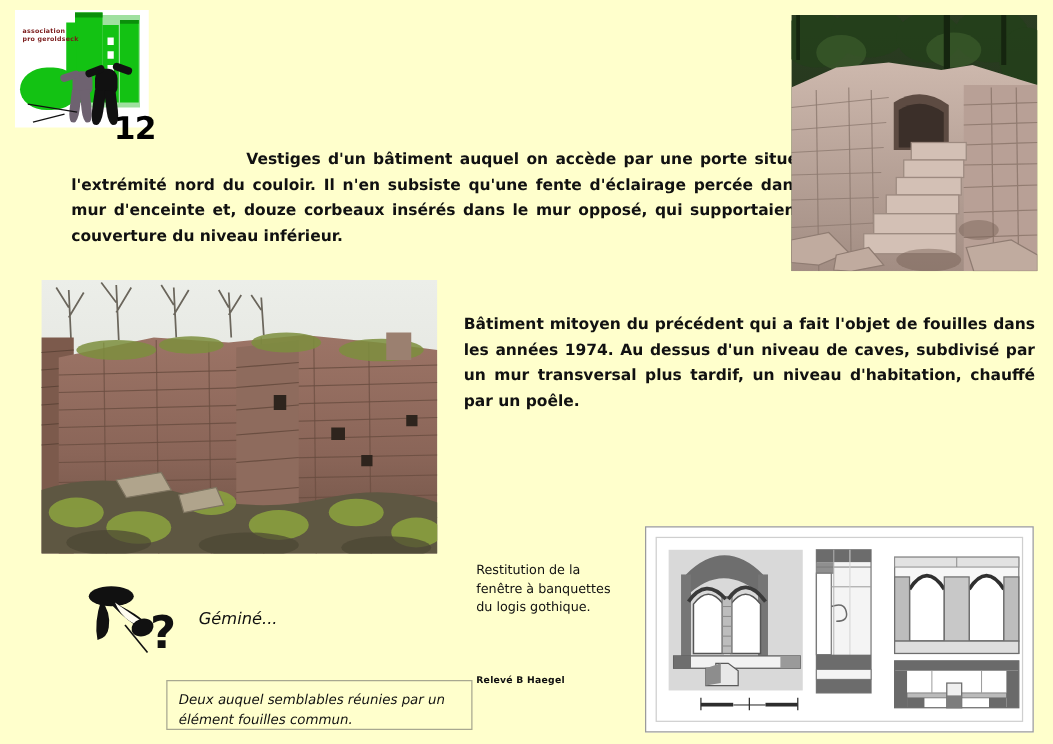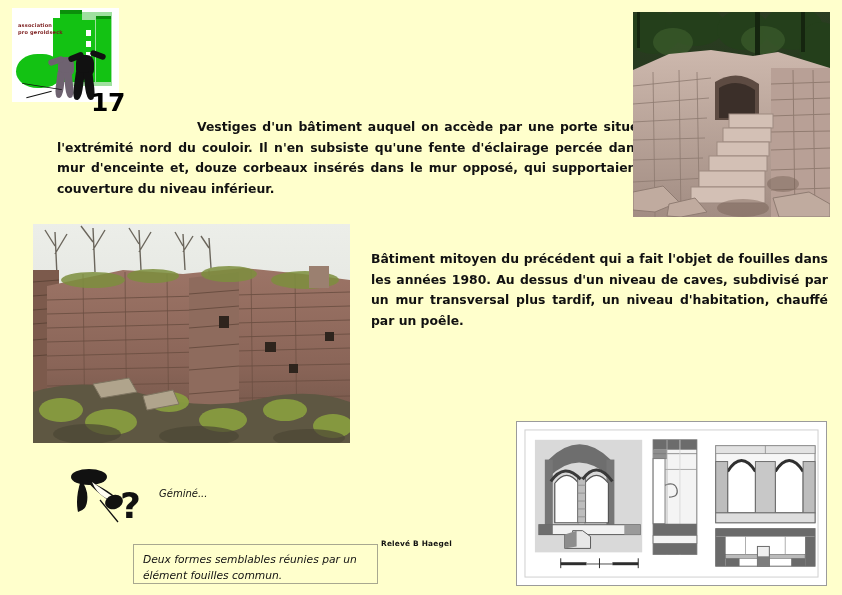--- a/index.html
+++ b/index.html
@@ -98,21 +98,21 @@
     font-family:"DejaVu Sans", sans-serif;
     font-size:7.4px;font-weight:bold;color:#111;letter-spacing:.2px;
   }
 
   
   .pin-wrap{position:absolute;left:68px;top:466px;width:88px;height:66px;}
   .pin-wrap svg{display:block;}
   .gemine{
     position:absolute;left:159px;top:488px;
     font-family:"DejaVu Sans", sans-serif;
-    font-size:10px;font-style:italic;color:#111;
+    font-size:13px;font-style:italic;color:#111;
   }
   .defbox{
     position:absolute;left:133px;top:544px;width:245px;height:40px;
     border:1px solid #a8a890;background:#FFFFCC;box-sizing:border-box;
     padding:7px 9px 0 9px;
   }
   .defbox .l{
     font-family:"DejaVu Sans", sans-serif;
     font-size:10.7px;font-style:italic;color:#111;line-height:15.5px;
   }
@@ -146,21 +146,21 @@
     <div class="fig" style="left:62px;top:64px;width:9px;height:28px;transform:rotate(8deg);border-radius:0 0 40% 40%;"></div>
     <div class="fig" style="left:73px;top:64px;width:9px;height:28px;transform:rotate(-7deg);border-radius:0 0 40% 40%;"></div>
     <div class="fig" style="left:56px;top:46px;width:16px;height:6px;transform:rotate(-22deg);border-radius:3px;"></div>
     <div class="fig" style="left:78px;top:44px;width:16px;height:6px;transform:rotate(20deg);border-radius:3px;"></div>
 
     <div style="position:absolute;left:10px;top:78px;width:40px;height:1px;background:#111;transform:rotate(9deg);"></div>
     <div style="position:absolute;left:14px;top:86px;width:26px;height:1px;background:#111;transform:rotate(-14deg);"></div>
     <div class="logo-caption"><span>association</span>
 <span>pro geroldseck</span></div>
   </div>
-  <div class="num-12">17</div>
+  <div class="num-12">12</div>
 
 
   <div class="para1">Vestiges d'un bâtiment auquel on accède par une porte située à l'extrémité nord du couloir. Il n'en subsiste qu'une fente d'éclairage percée dans le mur d'enceinte et, douze corbeaux insérés dans le mur opposé, qui supportaient la couverture du niveau inférieur.</div>
 
   <div class="photo photo-tr">
     <svg viewBox="0 0 197 205" preserveAspectRatio="none">
       <defs>
         <linearGradient id="skyA" x1="0" y1="0" x2="0" y2="1">
           <stop offset="0%" stop-color="#2b3d22"></stop>
             <stop offset="100%" stop-color="#1d3016"></stop>
@@ -336,44 +336,49 @@
       </g>
 
       <g fill="#b0a48c" stroke="#7e7460" stroke-width="1">
         <polygon points="60,160 96,154 104,168 68,174"></polygon>
         <polygon points="110,172 140,166 146,180 114,186"></polygon>
       </g>
     </svg>
   </div>
 
   <div class="para2">
-    <p>Bâtiment mitoyen du précédent qui a fait l'objet de fouilles dans les années 1980. Au dessus d'un niveau de caves, subdivisé par un mur transversal plus tardif, un niveau d'habitation, chauffé par un poêle.</p>
+    <p>Bâtiment mitoyen du précédent qui a fait l'objet de fouilles dans les années 1974. Au dessus d'un niveau de caves, subdivisé par un mur transversal plus tardif, un niveau d'habitation, chauffé par un poêle.</p>
   </div>
 
   <div class="pin-wrap">
     <svg viewBox="0 0 88 66" width="88" height="66">
       <g>
         <ellipse cx="21" cy="11" rx="18" ry="8" fill="#111"></ellipse>
         <path d="M13 14 q8 10 6 22 q-1 8 -9 10 q-3 -14 3 -32 Z" fill="#111"></path>
         <path d="M18 14 q10 12 22 20 q7 5 12 2 q-8 -11 -34 -22 Z" fill="#111"></path>
         <path d="M24 16 q14 10 26 18 q-6 2 -14 -3 q-8 -5 -12 -15 Z" fill="#fffdf0"></path>
         <ellipse cx="46" cy="36" rx="9" ry="7" fill="#111" transform="rotate(-18 46 36)"></ellipse>
         <path d="M32 34 L50 56" stroke="#111" stroke-width="1.3" fill="none"></path>
       </g>
       <g>
         <text x="52" y="52" font-family="DejaVu Sans, sans-serif" font-size="36" font-weight="bold" fill="#111">?</text>
       </g>
     </svg>
   </div>
   <div class="gemine">Géminé...</div>
   <div class="defbox">
-    <div class="l">Deux formes semblables réunies par un</div>
+    <div class="l">Deux auquel semblables réunies par un</div>
     <div class="l">élément fouilles commun.</div>
   </div>
 
+  <div class="restitution">
+    <div>Restitution de la</div>
+    <div>fenêtre à banquettes</div>
+    <div>du logis gothique.</div>
+  </div>
   <div class="releve">Relevé B Haegel</div>
 
   <div class="drawing">
     <svg viewBox="0 0 303 157" preserveAspectRatio="none">
       <rect x="0" y="0" width="303" height="157" fill="#ffffff"></rect>
       <rect x="4" y="4" width="295" height="149" fill="none" stroke="#cfcfcf" stroke-width="1"></rect>
 
       <g>
         <rect x="14" y="14" width="108" height="114" fill="#d9d9d9"></rect>
 

